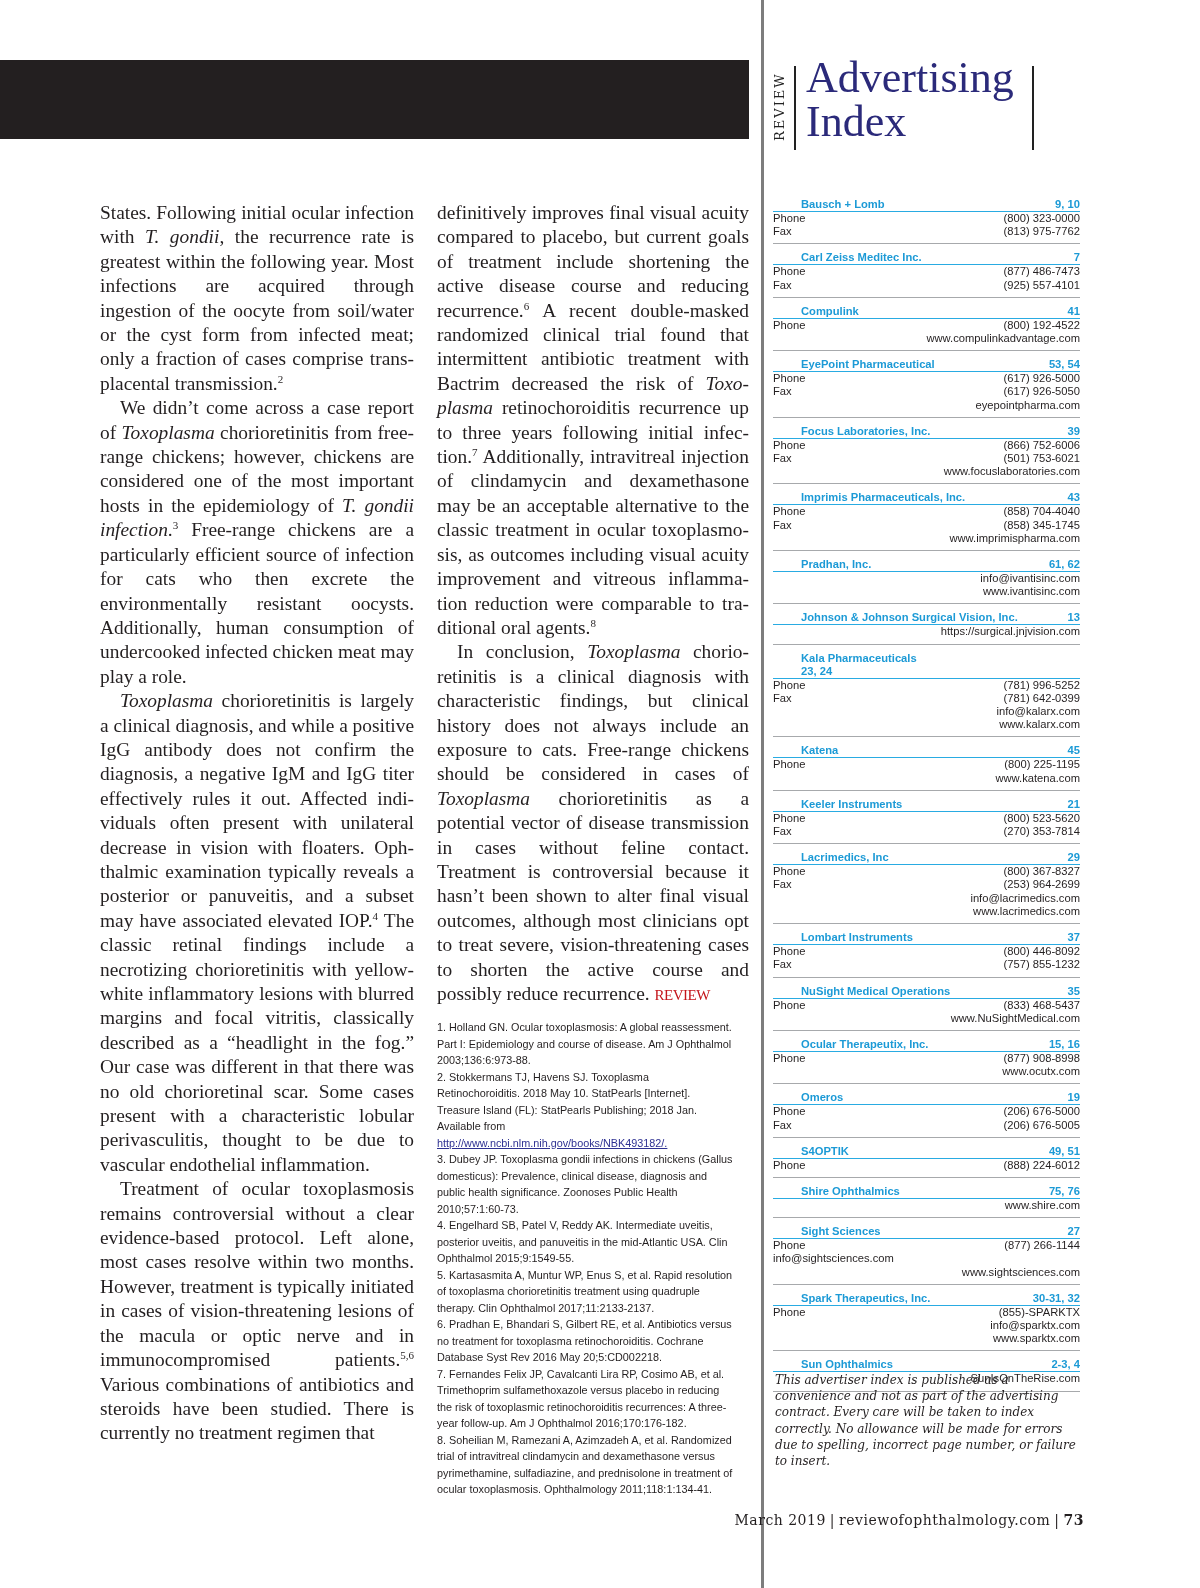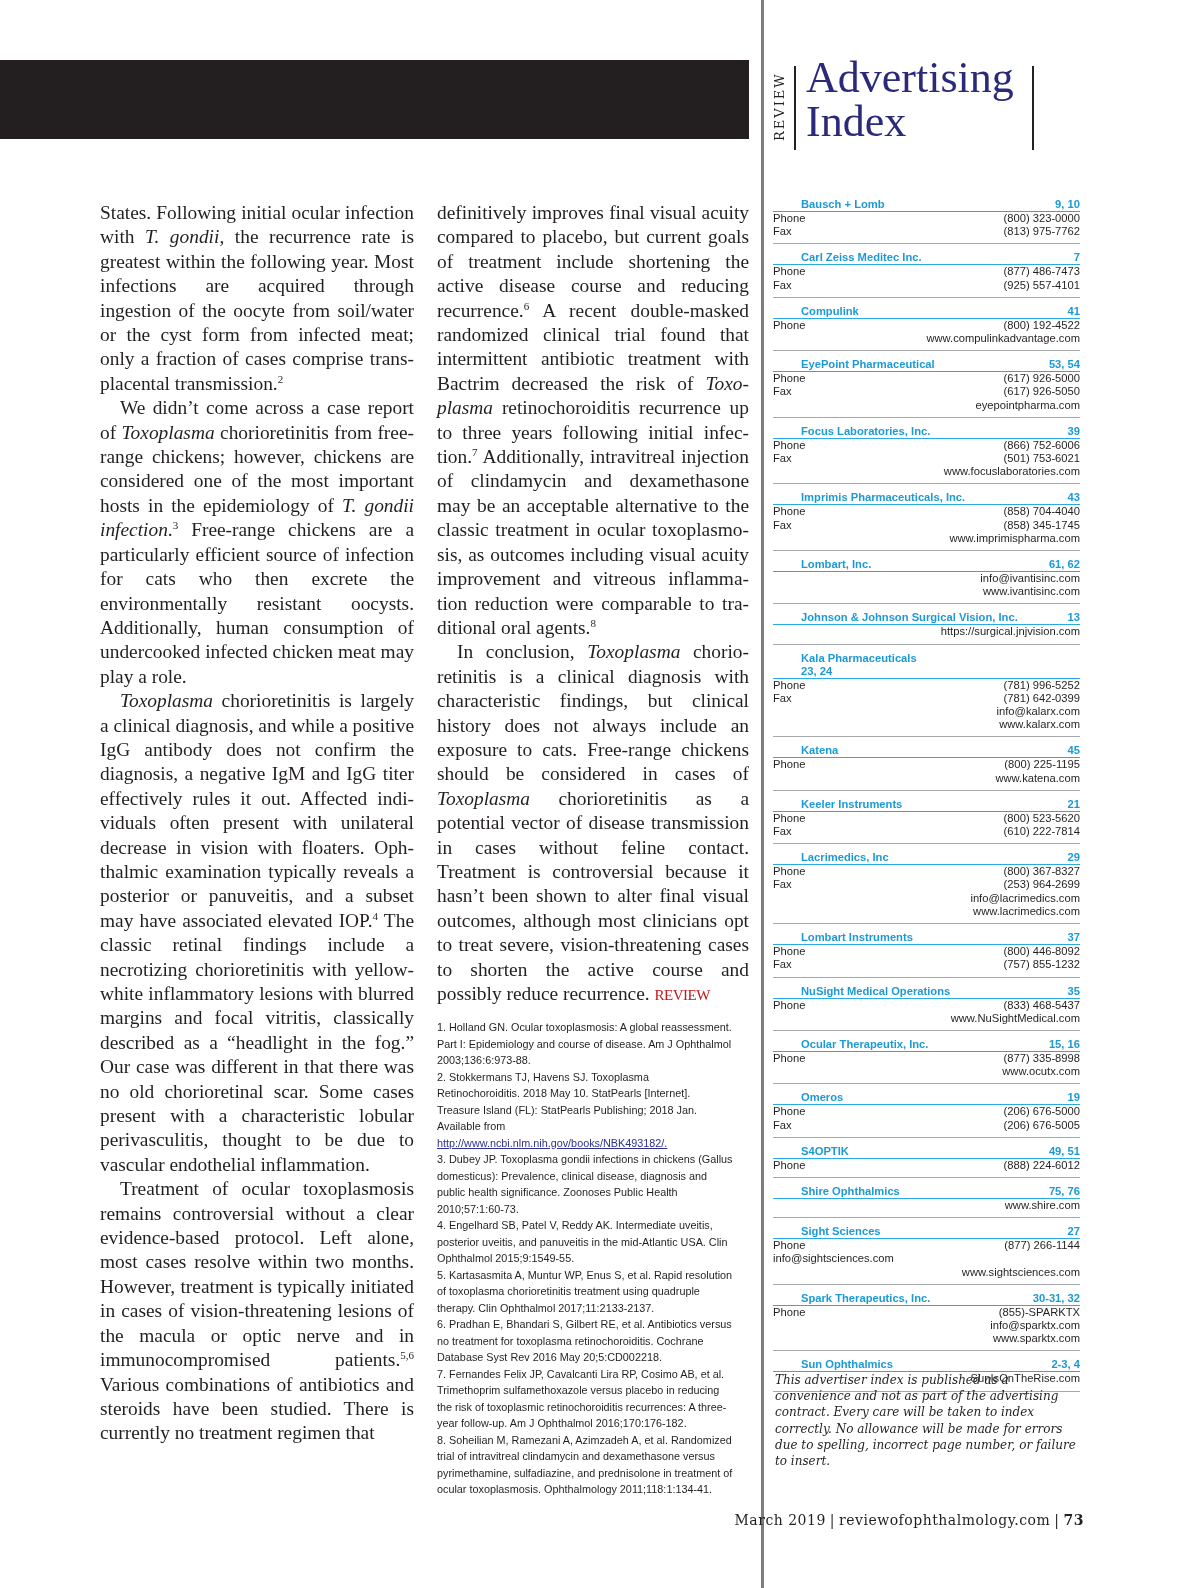--- a/index.html
+++ b/index.html
@@ -187,21 +187,21 @@
           <span class="lbl">Fax</span>
           <span class="val">(858) 345-1745</span>
         </div>
         <div class="ad-row">
           <span class="lbl"></span>
           <span class="val">www.imprimispharma.com</span>
         </div>
       </div>
       <div class="ad-entry">
         <div class="ad-head" style="color: rgb(28, 154, 214); border-bottom-color: rgb(41, 171, 226);">
-          <span>Lombart, Inc.</span>
+          <span>Pradhan, Inc.</span>
           <span>61, 62</span>
         </div>
         <div class="ad-row">
           <span class="lbl"></span>
           <span class="val">info@ivantisinc.com</span>
         </div>
         <div class="ad-row">
           <span class="lbl"></span>
           <span class="val">www.ivantisinc.com</span>
         </div>
@@ -256,21 +256,21 @@
         <div class="ad-head" style="color: rgb(28, 154, 214); border-bottom-color: rgb(41, 171, 226);">
           <span>Keeler Instruments</span>
           <span>21</span>
         </div>
         <div class="ad-row">
           <span class="lbl">Phone</span>
           <span class="val">(800) 523-5620</span>
         </div>
         <div class="ad-row">
           <span class="lbl">Fax</span>
-          <span class="val">(610) 222-7814</span>
+          <span class="val">(270) 353-7814</span>
         </div>
       </div>
       <div class="ad-entry">
         <div class="ad-head" style="color: rgb(28, 154, 214); border-bottom-color: rgb(41, 171, 226);">
           <span>Lacrimedics, Inc</span>
           <span>29</span>
         </div>
         <div class="ad-row">
           <span class="lbl">Phone</span>
           <span class="val">(800) 367-8327</span>
@@ -316,21 +316,21 @@
           <span class="val">www.NuSightMedical.com</span>
         </div>
       </div>
       <div class="ad-entry">
         <div class="ad-head" style="color: rgb(28, 154, 214); border-bottom-color: rgb(41, 171, 226);">
           <span>Ocular Therapeutix, Inc.</span>
           <span>15, 16</span>
         </div>
         <div class="ad-row">
           <span class="lbl">Phone</span>
-          <span class="val">(877) 335-8998</span>
+          <span class="val">(877) 908-8998</span>
         </div>
         <div class="ad-row">
           <span class="lbl"></span>
           <span class="val">www.ocutx.com</span>
         </div>
       </div>
       <div class="ad-entry">
         <div class="ad-head" style="color: rgb(28, 154, 214); border-bottom-color: rgb(41, 171, 226);">
           <span>Omeros</span>
           <span>19</span>

